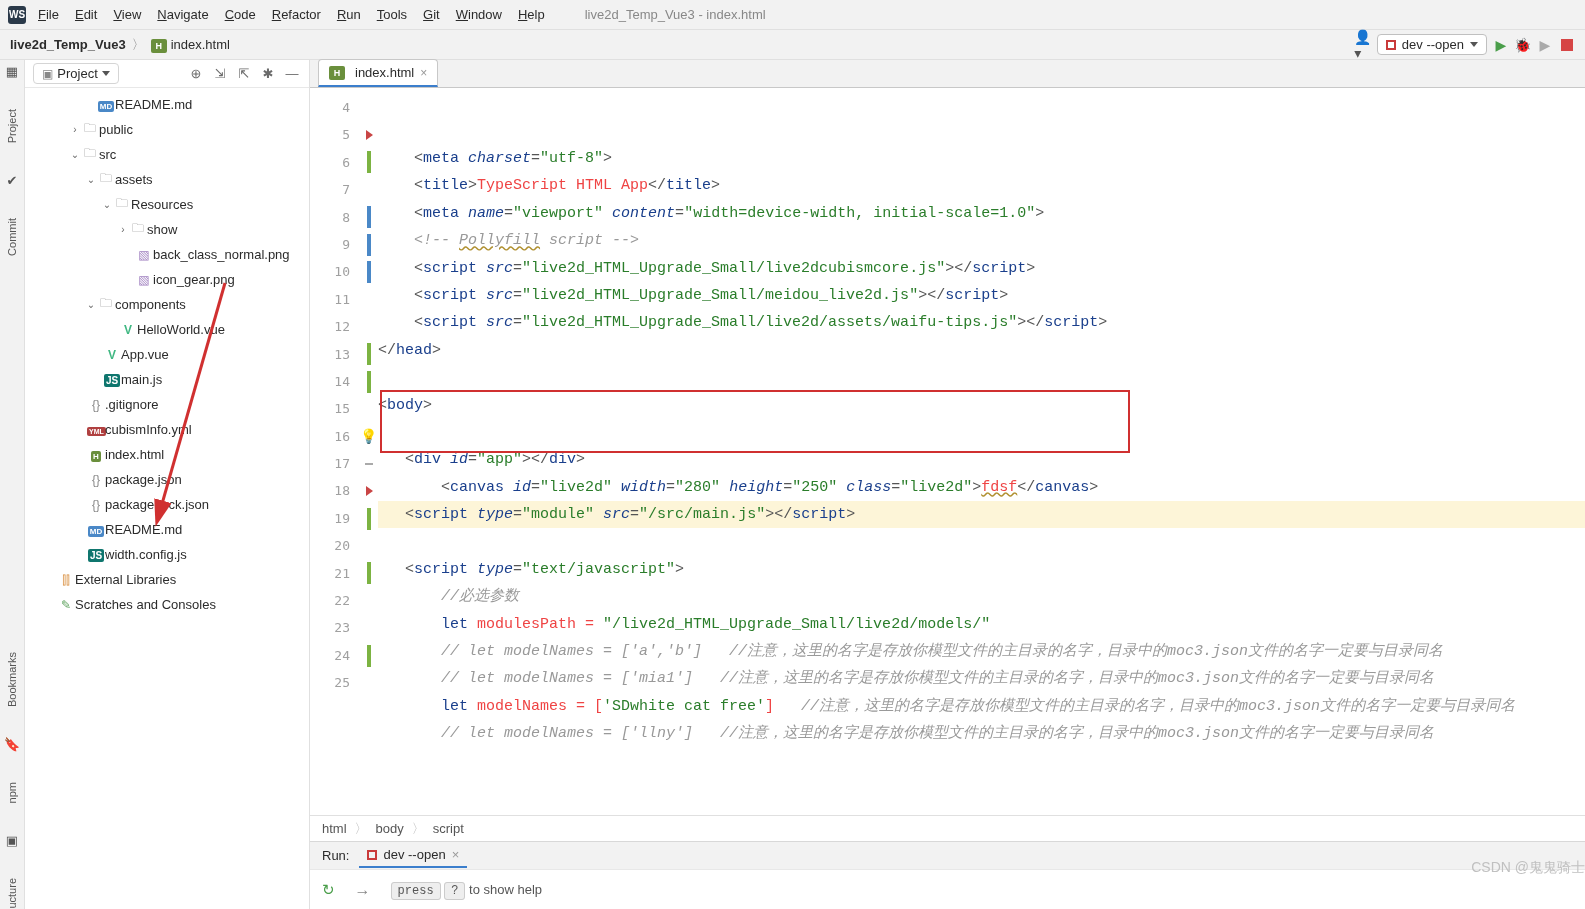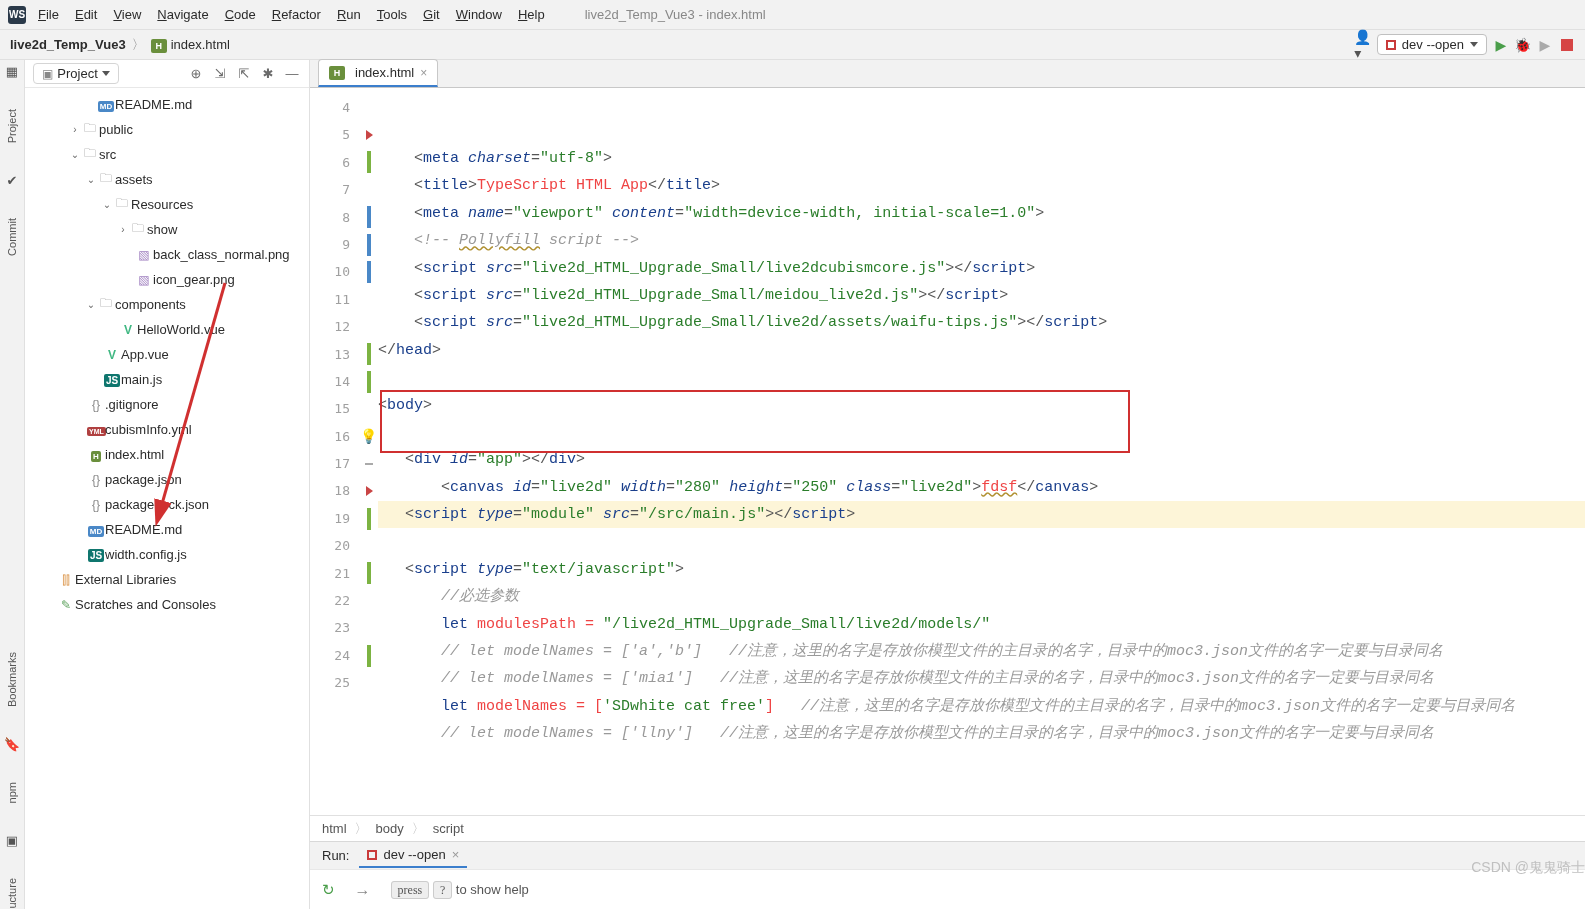--- a/index.html
+++ b/index.html
@@ -88,21 +88,21 @@
 .red-box { position:absolute;border:2px solid #d03030; pointer-events:none;}
 .breadcrumb-bar { height:26px;border-top:1px solid #e0e0e0;display:flex;align-items:center;padding:0 12px;gap:8px;color:#555;font-size:13px; }
 .bc-sep { color:#bbb; }
 
 
 .run-bar { height:28px;border-top:1px solid #d8d8d8;background:#f2f2f2;display:flex;align-items:center;padding:0 12px;gap:10px; }
 .run-tab { display:flex;align-items:center;gap:6px;padding:4px 8px;border-bottom:2px solid #3b7ecc; }
 .run-body { height:40px;border-top:1px solid #e8e8e8;background:#fff;display:flex;align-items:center;padding:0 12px;gap:20px;color:#555; }
 .rerun-icn { color:#4a9e4a;font-size:15px; }
 .rb-arrow { font-weight:bold;font-size:16px;color:#888; }
-.kbd { background:#eee;border:1px solid #ccc;border-radius:3px;padding:1px 6px;font-family:Liberation Serif, serif;font-size:12px; }
+.kbd { background:#eee;border:1px solid #ccc;border-radius:3px;padding:1px 6px;font-family:Liberation Mono, monospace;font-size:12px; }
 
 
 .watermark { position:absolute;right:0;bottom:32px;color:#c0c0c0;font-size:14px;font-family:sans-serif; }
 </style>
 </head>
 <body>
 
 <div class="main-window">
 
   <div class="menubar">

